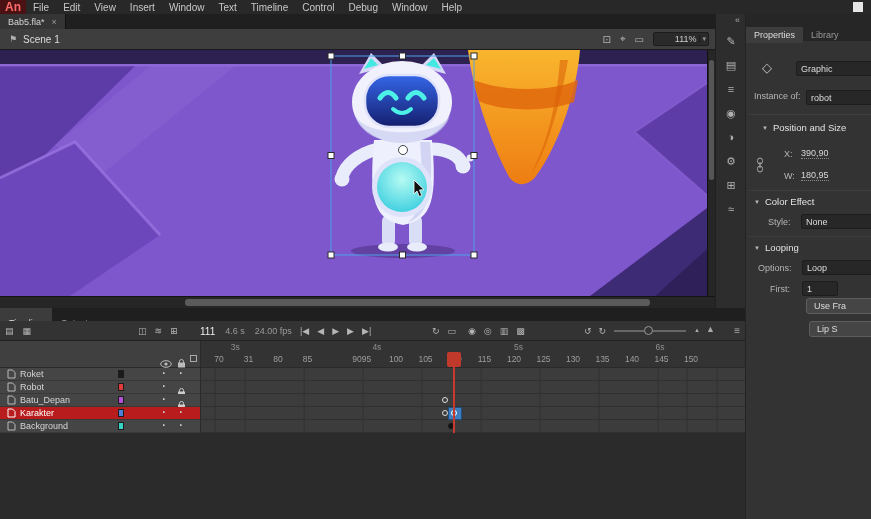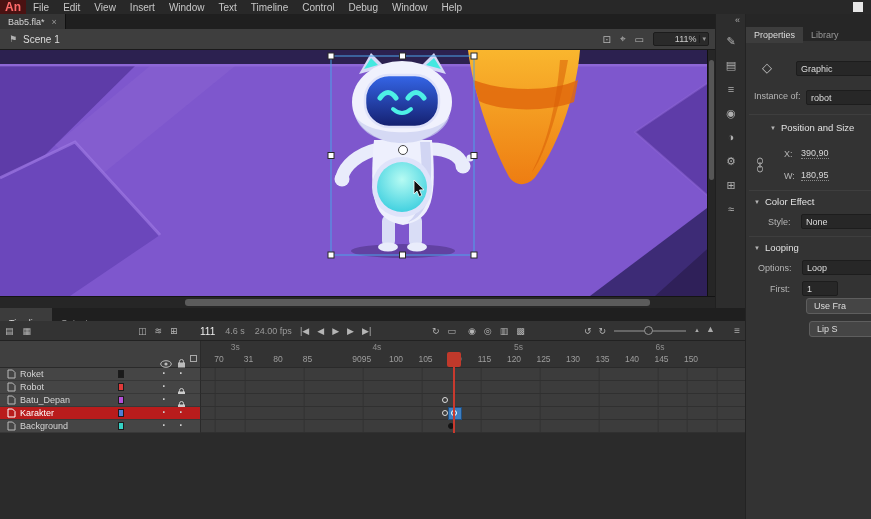--- a/index.html
+++ b/index.html
@@ -454,21 +454,21 @@
     </div>
 
     <span class="sym-ic">◇</span>
     <div class="pbox" style="left:50px;top:47px;width:80px">Graphic</div>
 
     <span class="plabel" style="left:8px;top:77px">Instance of:</span>
     <div class="pbox" style="left:60px;top:76px;width:70px">robot</div>
 
     <div class="pdivider" style="top:100px"></div>
 
-    <div class="psec" style="left:24px;top:108px">
+    <div class="psec" style="left:16px;top:108px">
       <span class="tri">▼</span>
       <span>Position and Size</span>
     </div>
     <span class="plabel" style="left:38px;top:135px">X:</span>
     <span class="hot" style="left:55px;top:134px">390,90</span>
     <span class="chain-ic">
       <svg width="10" height="16">
           <rect x="2.5" y="1" width="5" height="6" rx="2.5" fill="none" stroke="#aaa"></rect>
           <rect x="2.5" y="9" width="5" height="6" rx="2.5" fill="none" stroke="#aaa"></rect>
           <line x1="5" y1="5" x2="5" y2="11" stroke="#aaa"></line>

